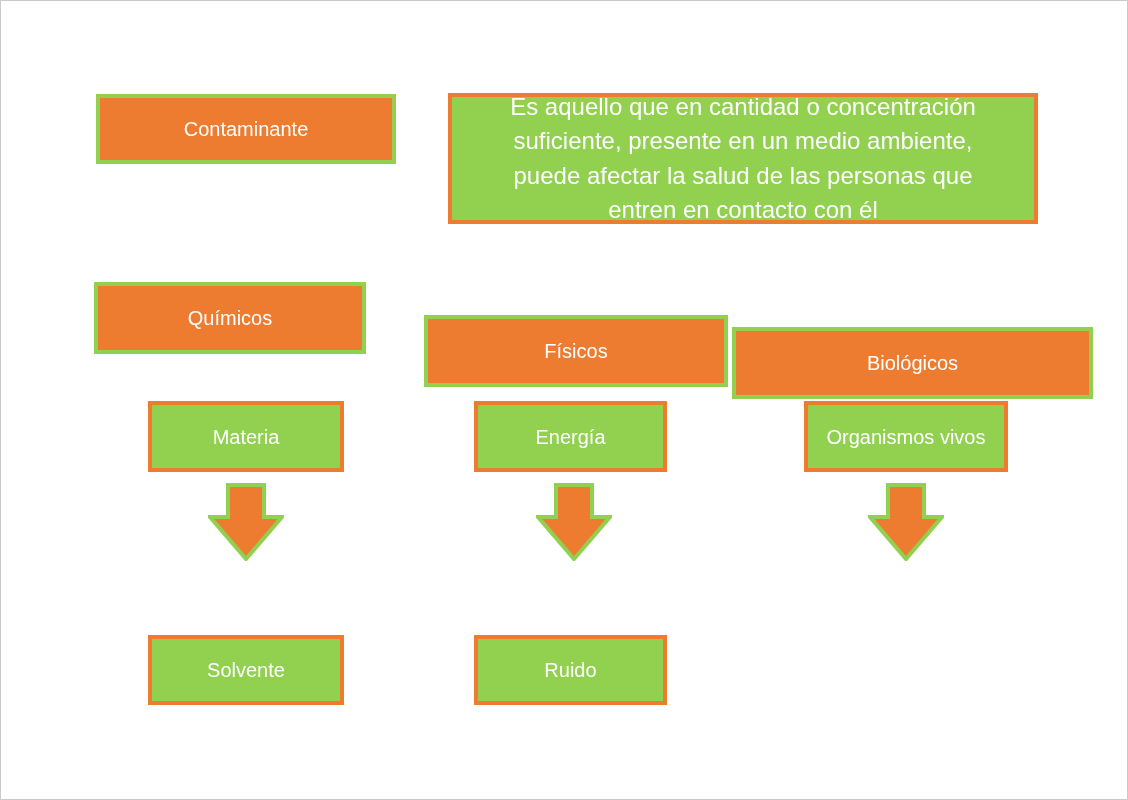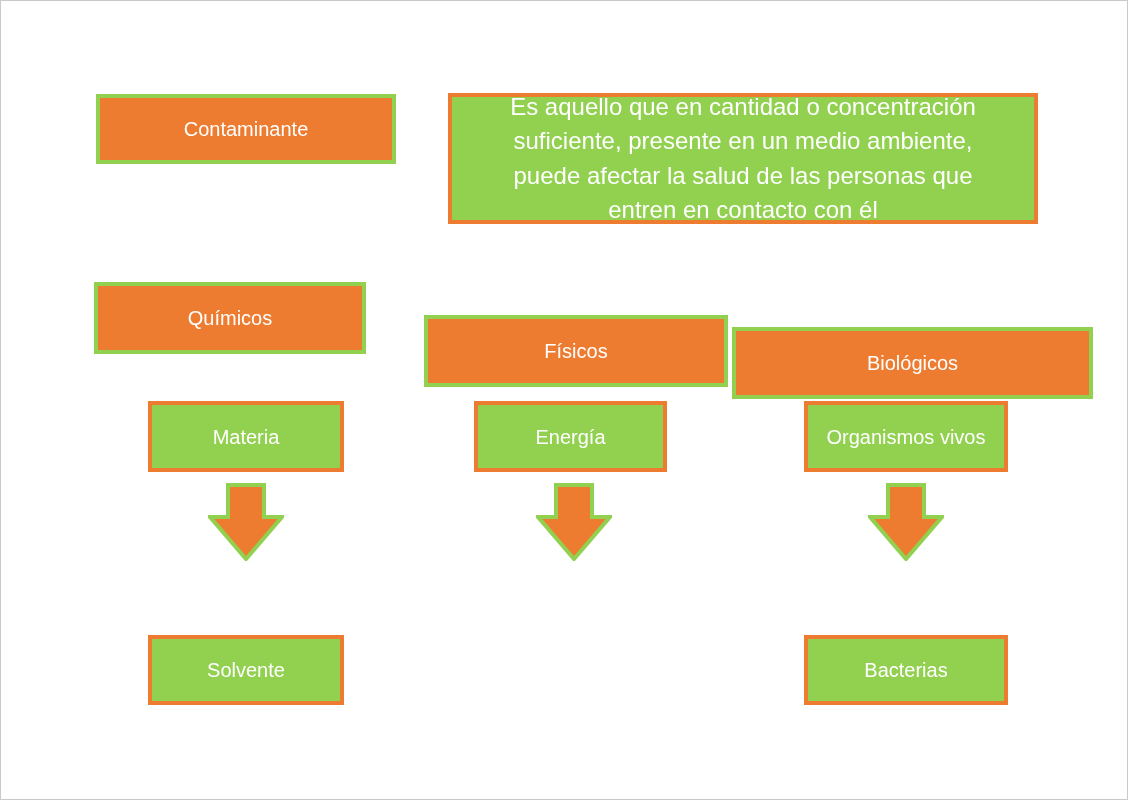--- a/index.html
+++ b/index.html
@@ -100,29 +100,29 @@
     <span>Físicos</span>
   </div>
   <div class="box green-box form c2">
     <span>Energía</span>
   </div>
   <div class="arrow c2">
     <svg viewBox="0 0 76 78" aria-hidden="true">
       <polygon points="20,2 56,2 56,34 74,34 38,76 2,34 20,34"></polygon>
     </svg>
   </div>
+  <div class="box green-box example c2">
+    <span>Ruido</span>
+  </div>
 
   <div class="box orange-box cat c3">
     <span>Biológicos</span>
   </div>
   <div class="box green-box form c3">
     <span>Organismos vivos</span>
   </div>
   <div class="arrow c3">
     <svg viewBox="0 0 76 78" aria-hidden="true">
       <polygon points="20,2 56,2 56,34 74,34 38,76 2,34 20,34"></polygon>
     </svg>
   </div>
-  <div class="box green-box example c3">
-    <span>Bacterias</span>
-  </div>
 
 </div>
 
 </body></html>

